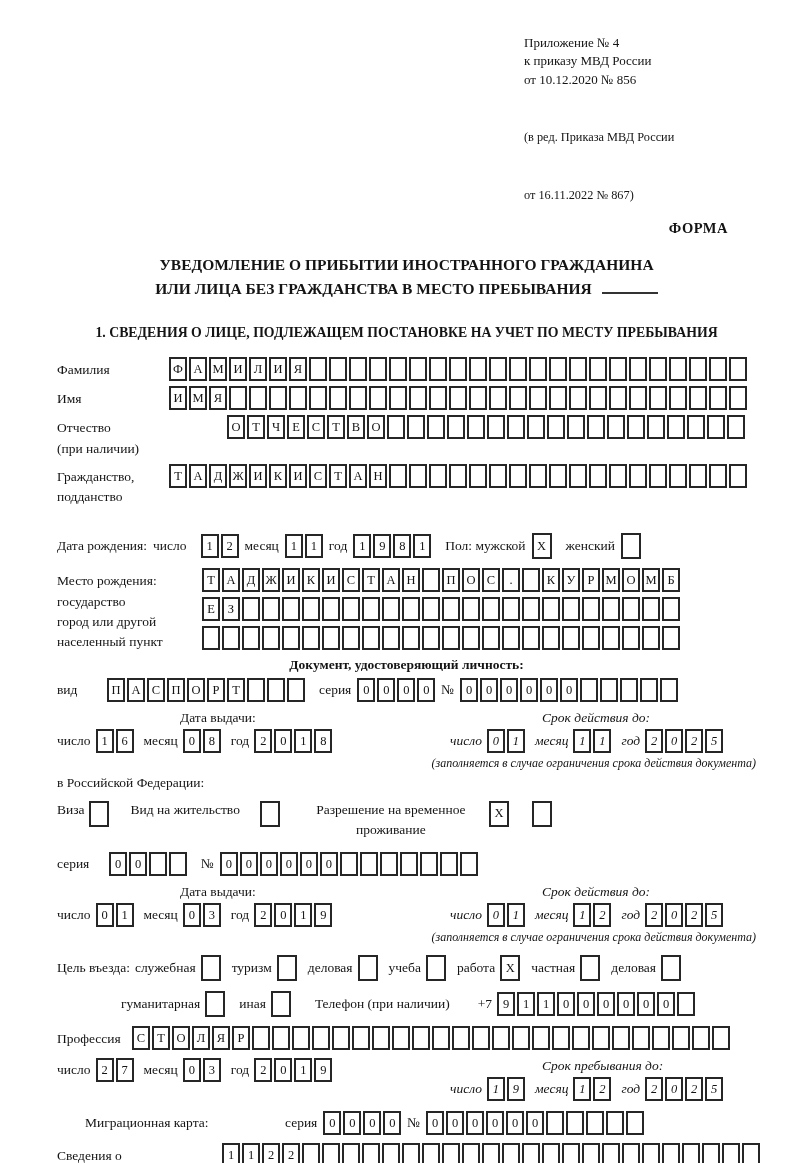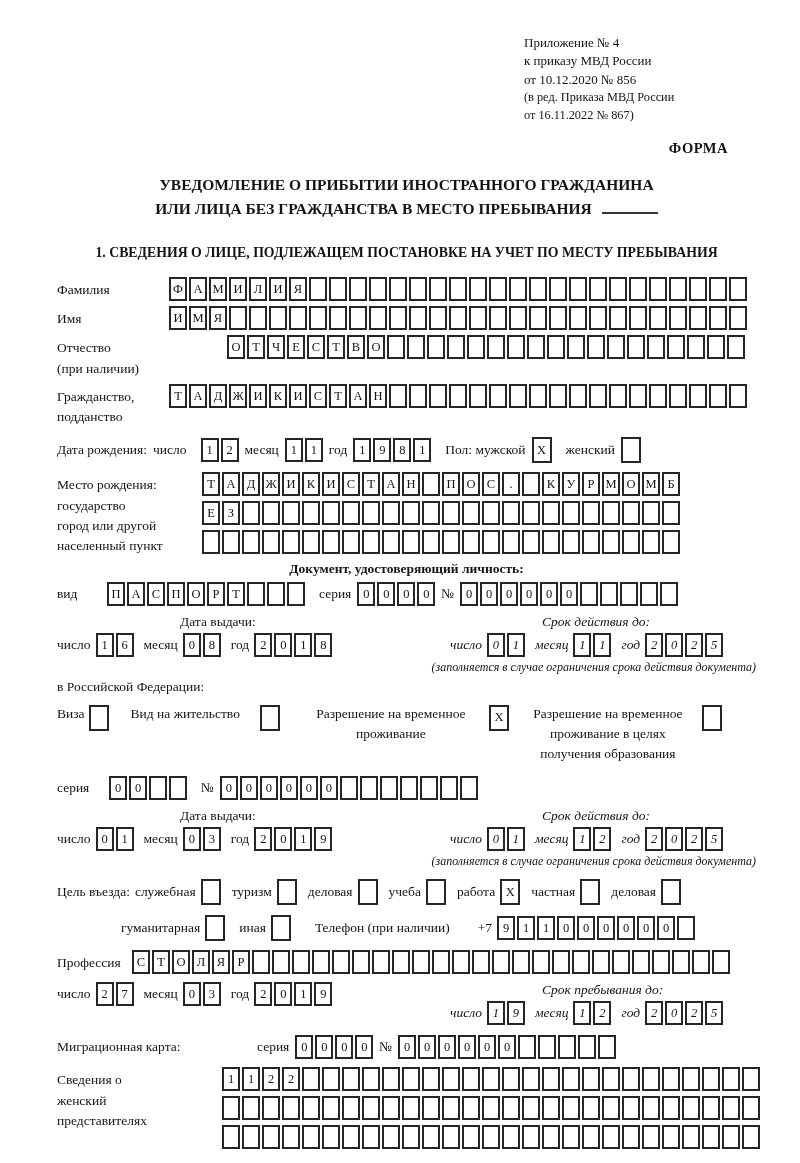--- a/index.html
+++ b/index.html
@@ -2,33 +2,33 @@
 <html><head>
 <meta charset="utf-8">
 <style>
   html,body{margin:0;padding:0;background:#ffffff;}
   body{width:800px;height:1163px;overflow:hidden;color:#141414;
        font-family:"Liberation Serif","DejaVu Serif",serif;}
   .page{padding:34px 44px 0 57px;box-sizing:border-box;width:800px;height:1133px;}
 
   
   .lawref{margin-left:auto;width:232px;font-size:13px;line-height:1.42;}
-  .lawref .small{font-size:12.3px;}
+  .lawref .small{font-size:12.3px;margin-top:40px;}
   .forma{text-align:right;font-weight:bold;font-size:14.5px;letter-spacing:.5px;
          padding-right:28px;margin-top:16px;}
 
   
   .title{margin-top:16px;text-align:center;font-weight:bold;font-size:15.5px;line-height:1.55;}
   .blank{display:inline-block;width:56px;border-bottom:2.5px solid #333;height:12px;margin-left:10px;}
   .sec-heading{margin-top:24px;text-align:center;font-weight:bold;font-size:13.8px;}
 
   
   .frow{display:flex;align-items:flex-start;margin-top:5px;}
   .flabel{flex:none;font-size:13.5px;line-height:1.5;padding-top:3px;}
-  .w112{width:112px;} .w170{width:170px;} .w145{width:145px;} .w75{width:75px;} .w200{width:200px;}
+  .w112{width:112px;} .w170{width:170px;} .w145{width:145px;} .w75{width:75px;} .w200{width:200px;margin-left:28px;}
   .cells{display:inline-flex;gap:2px;vertical-align:middle;flex:none;}
   .cell{width:18px;height:24px;border:2px solid #262626;box-sizing:border-box;background:#fff;
         display:inline-flex;align-items:center;justify-content:center;
         font-size:12.5px;line-height:1;flex:none;}
   .cb .cell{width:20px;height:26px;}
   .cellstack .cells{margin-bottom:5px;display:flex;}
 
   .inline{display:flex;align-items:center;font-size:13.5px;}
   .inline > *{margin-right:6px;}
   .gap14{margin-right:14px !important;}
@@ -217,21 +217,21 @@
         <span class="cell"></span>
         <span class="cell"></span>
         <span class="cell"></span>
         <span class="cell"></span>
         <span class="cell"></span>
         <span class="cell"></span>
         <span class="cell"></span>
       </div>
   </div>
 
-  <div class="inline" style="margin-top:10px">
+  <div class="inline" style="margin-top:26px">
     <span>Дата рождения:</span>
     <span class="gap14">число</span>
     <span class="cells">
         <span class="cell">1</span>
         <span class="cell">2</span>
       </span>
     <span>месяц</span>
     <span class="cells">
         <span class="cell">1</span>
         <span class="cell">1</span>
@@ -444,21 +444,20 @@
           <span class="cell"></span>
         </span>
     </div>
     <div class="opt" style="margin-left:22px">
       <span class="optlabel c" style="width:178px">Разрешение на временное проживание</span>
       <span class="cells cb">
           <span class="cell">X</span>
         </span>
     </div>
     <div class="opt" style="margin-left:14px">
-      <span class="optlabel c" style="width:170px">Разрешение на временное проживание в целях получения образования</span>
       <span class="cells cb">
           <span class="cell"></span>
         </span>
     </div>
   </div>
 
   <div class="inline" style="margin-top:12px">
     <span style="width:46px">серия</span>
     <span class="cells gap14">
         <span class="cell">0</span>

